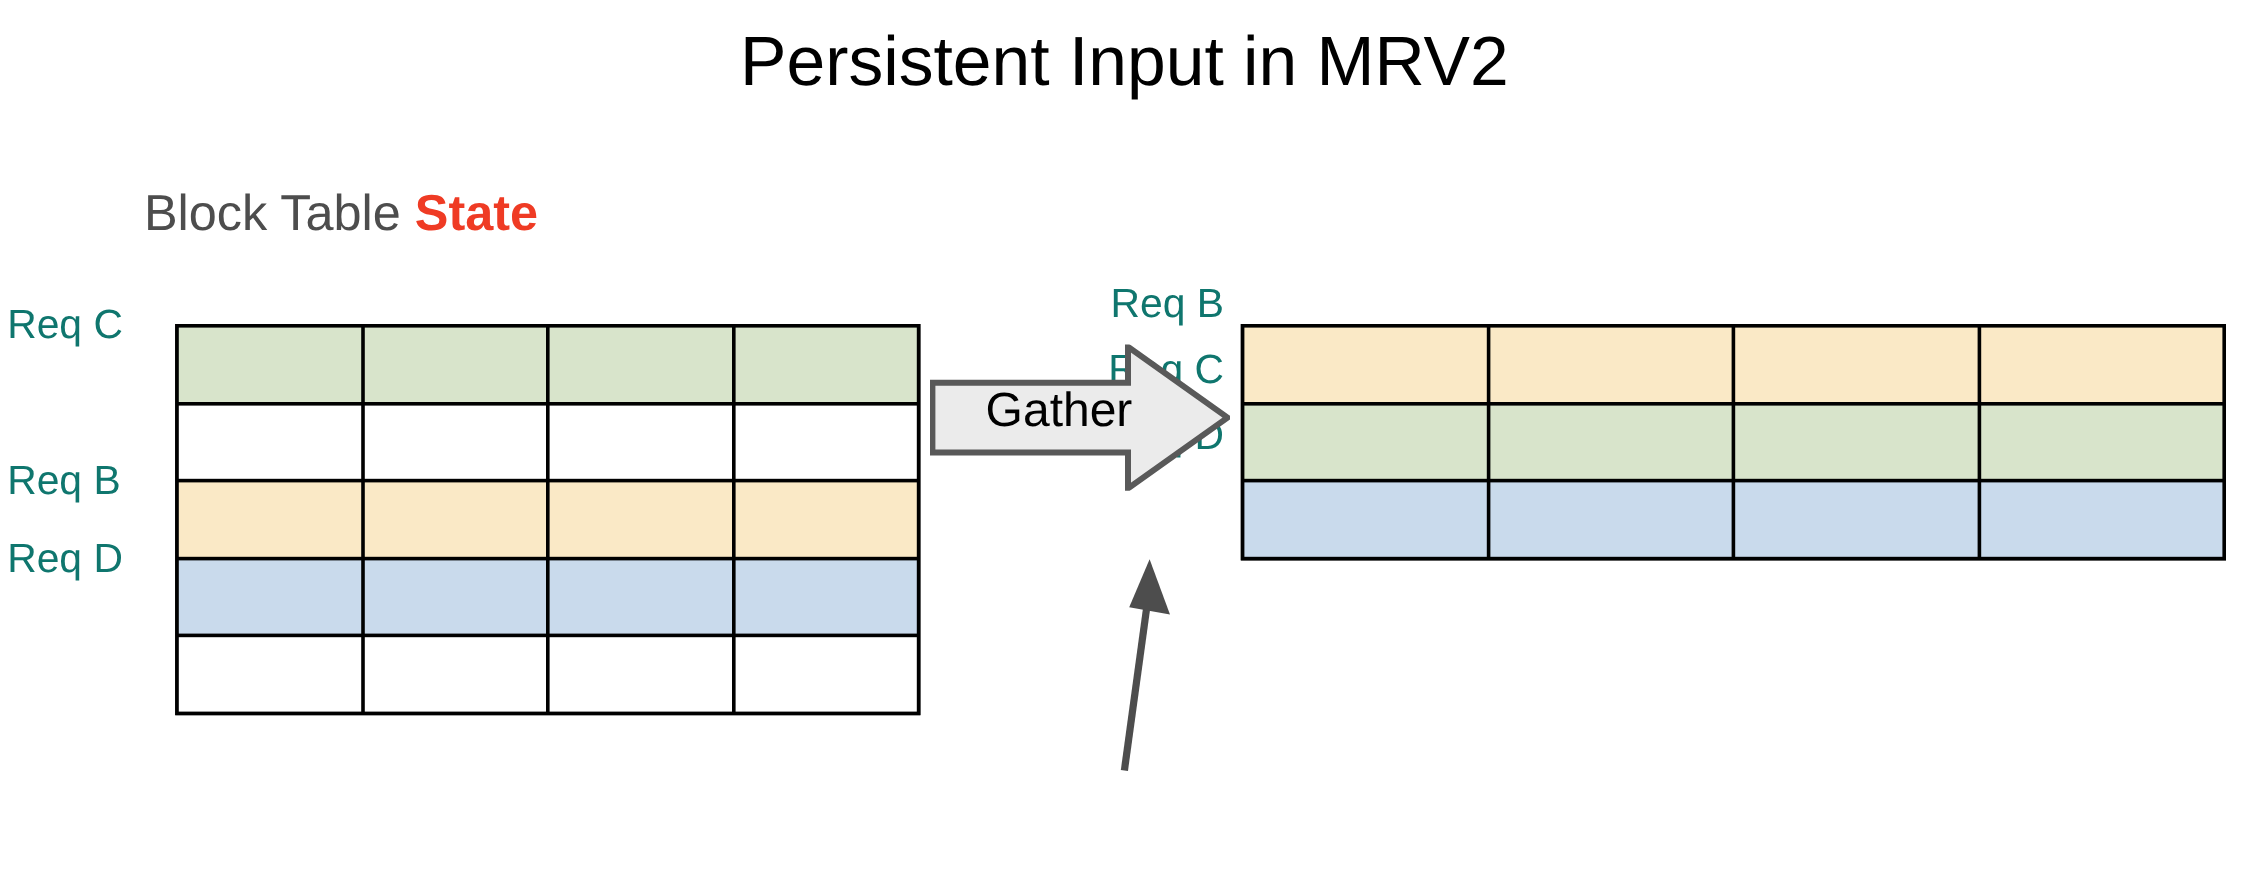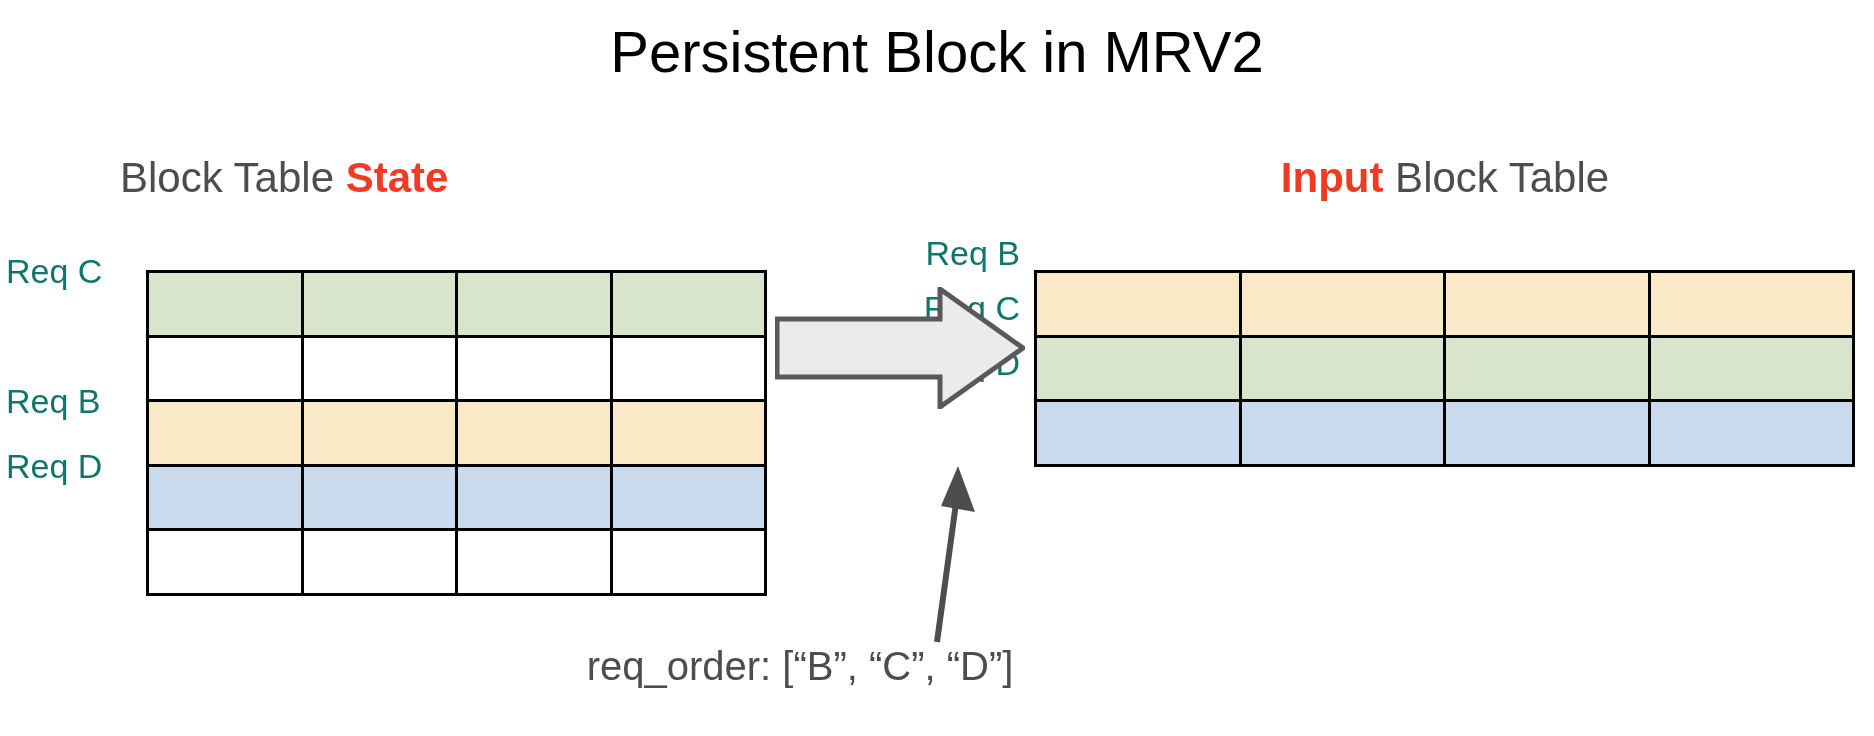--- a/index.html
+++ b/index.html
@@ -128,29 +128,26 @@
     line-height: 52px;
     color: #4d4d4d;
     white-space: nowrap;
   }
 </style>
 </head>
 <body>
 
 <div id="canvas">
 
-  <div class="title">Persistent Block in MRV2</div>
+  <div class="title">Persistent Input in MRV2</div>
 
   <div class="heading" id="heading-left">
     <span>Block Table </span><span class="accent">State</span>
   </div>
 
-  <div class="heading" id="heading-right">
-    <span class="accent">Input</span><span> Block Table</span>
-  </div>
 
   <div class="table" id="table-state">
     <div class="cell green"></div>
     <div class="cell green"></div>
     <div class="cell green"></div>
     <div class="cell green"></div>
 
     <div class="cell empty"></div>
     <div class="cell empty"></div>
     <div class="cell empty"></div>
@@ -193,21 +190,21 @@
     <div class="cell blue"></div>
   </div>
 
   <div class="row-label right" style="top:233px">Req B</div>
   <div class="row-label right" style="top:288px">Req C</div>
   <div class="row-label right" style="top:343px">Req D</div>
 
   <svg id="gather-arrow" viewBox="0 0 250 122">
     <polygon points="2,32 165,32 165,2 248,61 165,120 165,90 2,90" fill="#ebebeb" stroke="#595959" stroke-width="5" stroke-linejoin="miter"></polygon>
   </svg>
+  <div id="gather-label">Gather</div>
 
   <svg id="pointer-arrow" viewBox="0 0 130 195">
     <line x1="42" y1="192" x2="62" y2="46" stroke="#4d4d4d" stroke-width="6" stroke-linecap="butt"></line>
     <polygon points="63,16 80,62 46,56" fill="#4d4d4d"></polygon>
   </svg>
 
-  <div id="caption">req_order: [“B”, “C”, “D”]</div>
 
 </div>
 
 </body></html>

